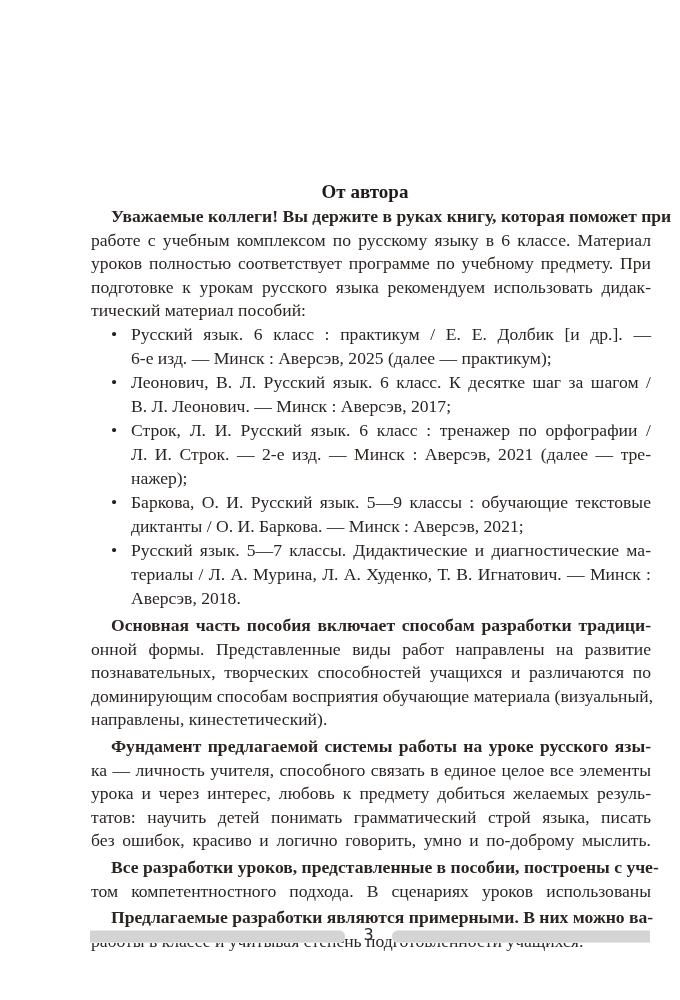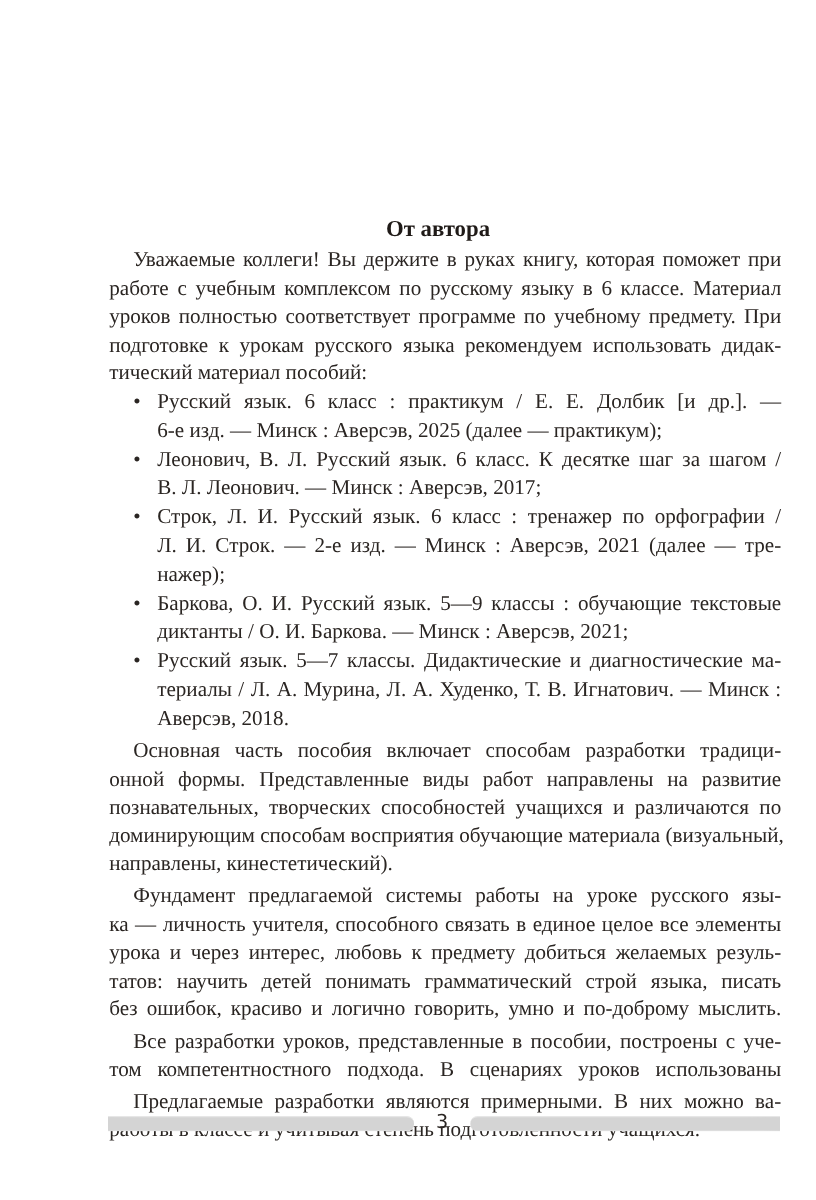--- a/index.html
+++ b/index.html
@@ -5,21 +5,21 @@
   html, body { margin: 0; padding: 0; background: #ffffff; }
   body { width: 680px; height: 1000px; position: relative; overflow: hidden;
          font-family: "Liberation Serif", "DejaVu Serif", serif; color: #2a2522; }
   .page { position: absolute; left: 0; top: 0; width: 680px; height: 1000px; margin-left: 25px; }
   .title { position: absolute; top: 180px; left: 0; width: 680px; text-align: center;
            font-weight: bold; font-size: 19px; line-height: 24px; color: #1f1a17; }
   .content { position: absolute; left: 66px; top: 205px; width: 560px; }
   .line { display: block; font-size: 17.6px; line-height: 23.6px; height: 23.6px;
           white-space: nowrap; text-align: justify; text-align-last: justify; }
   .line.last { text-align-last: left; }
-  .indent { padding-left: 20px; }
+  .indent { padding-left: 20px; font-weight: bold; }
   .para { margin: 0; }
   .para + .para { margin-top: 3px; }
   ul.refs { list-style: none; margin: 0 0 4px 0; padding: 0; }
   ul.refs li { position: relative; padding-left: 40px; margin: 0 0 1px 0; }
   ul.refs li .bullet { position: absolute; left: 20px; top: 0; font-size: 17.6px; line-height: 23.6px; }
   .footer { position: absolute; left: 65px; top: 929px; width: 560px; height: 14px; }
   .bar { position: absolute; top: 1px; height: 11px; background: #d4d4d4;
          border-top: 1px solid #e6e6e6; border-bottom: 1px solid #e6e6e6; }
   .bar.left { left: 0; width: 255px; border-radius: 0 6px 6px 0; }
   .bar.right { left: 302px; width: 258px; border-radius: 6px 0 0 6px; }

